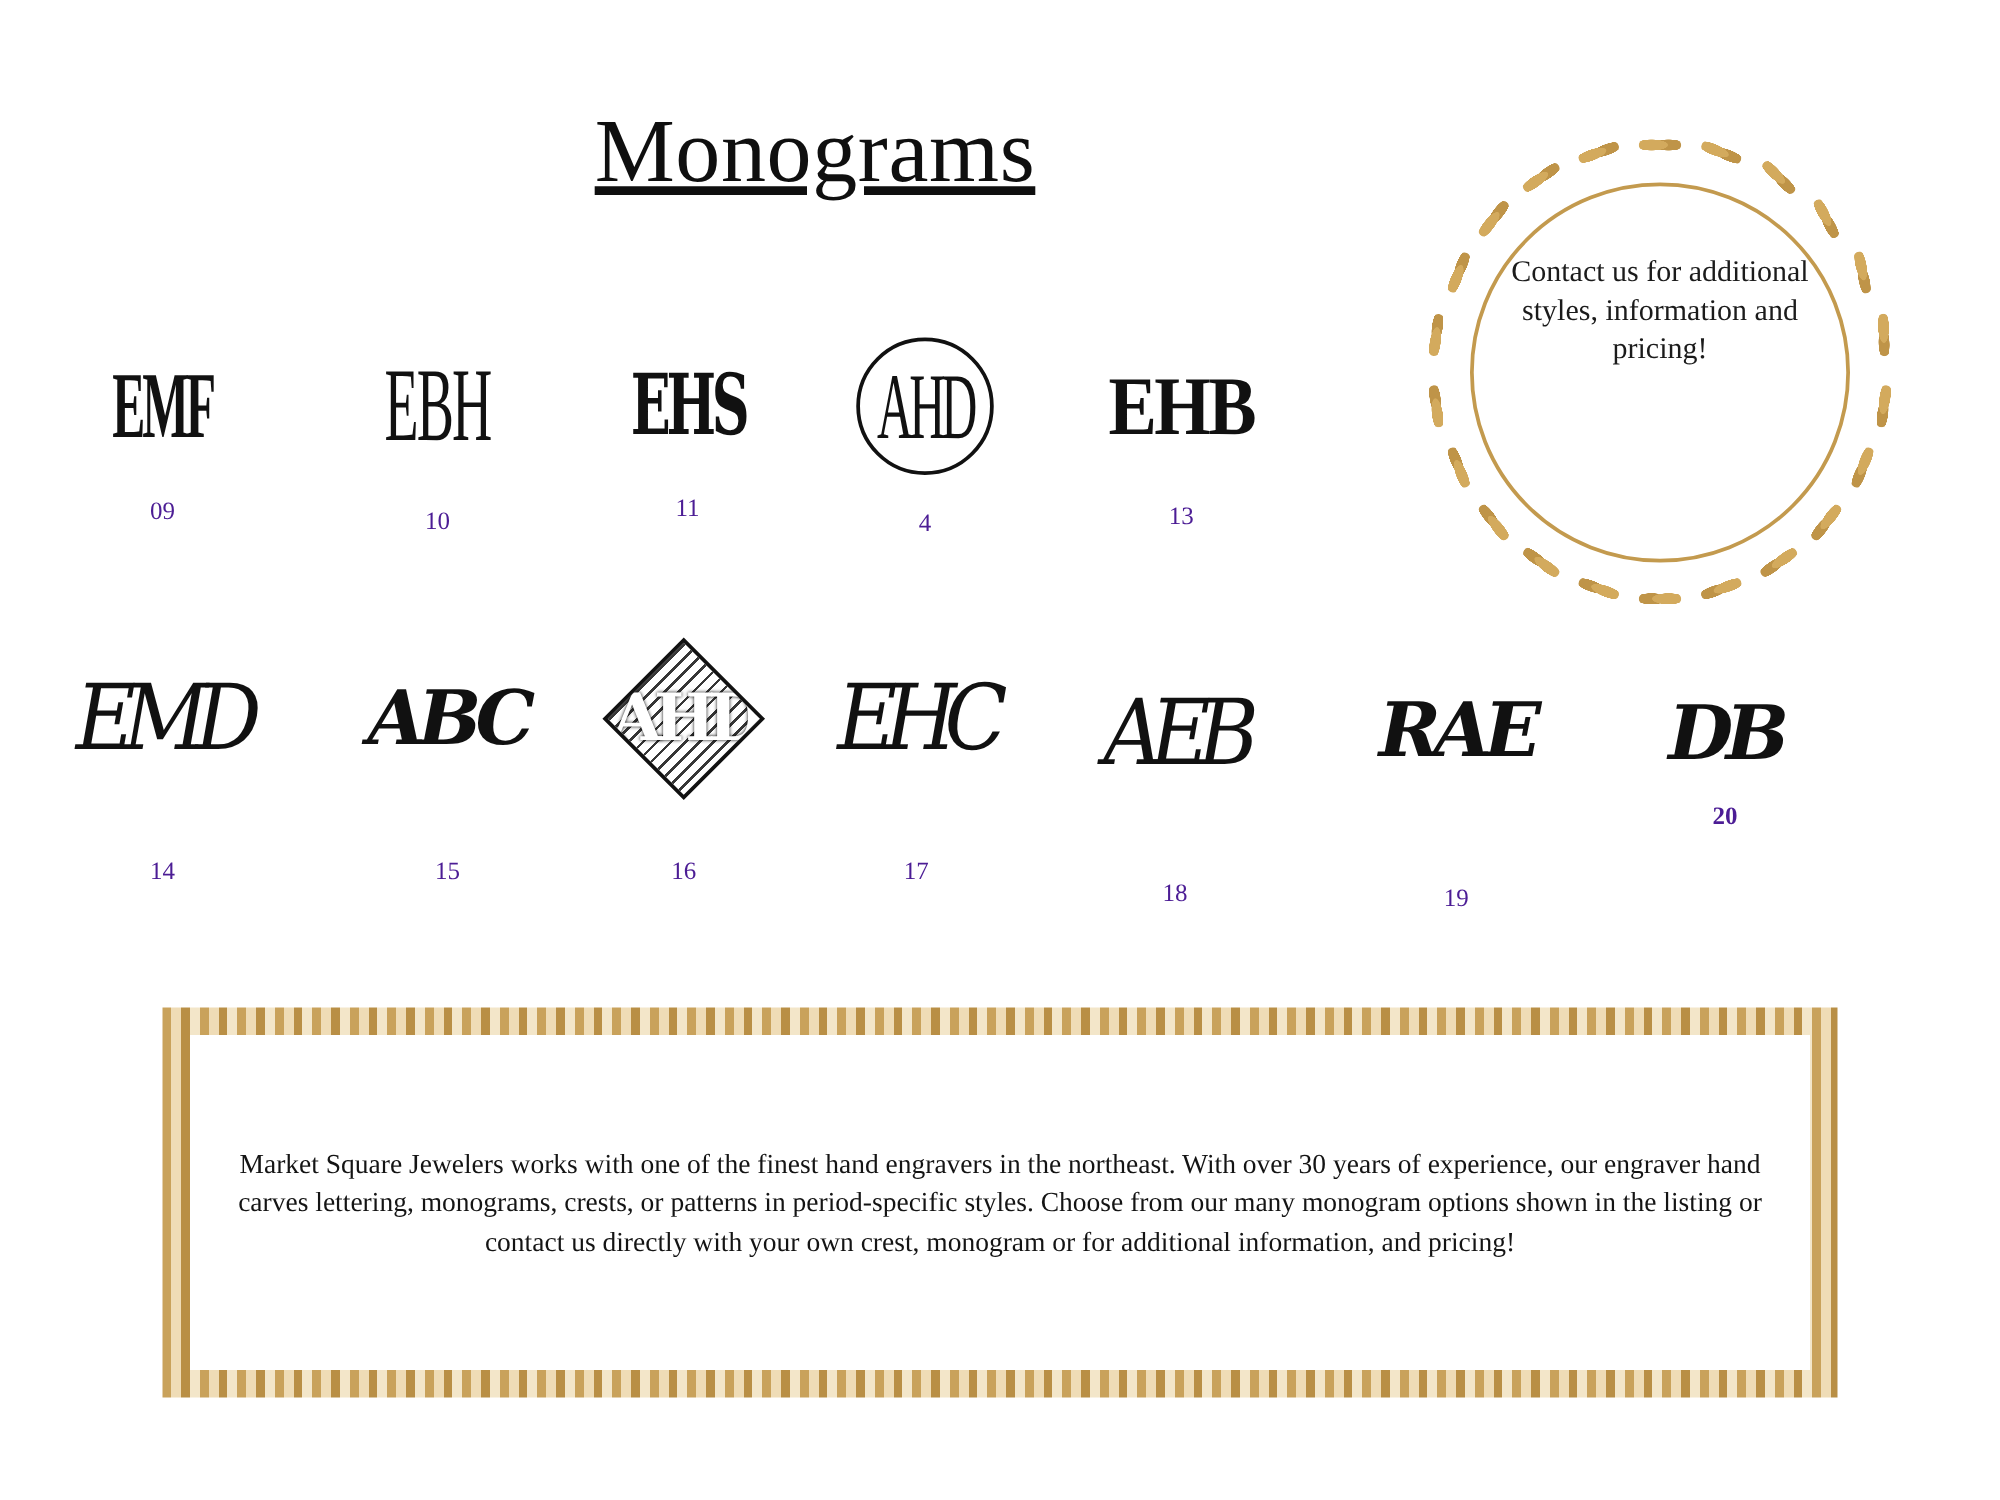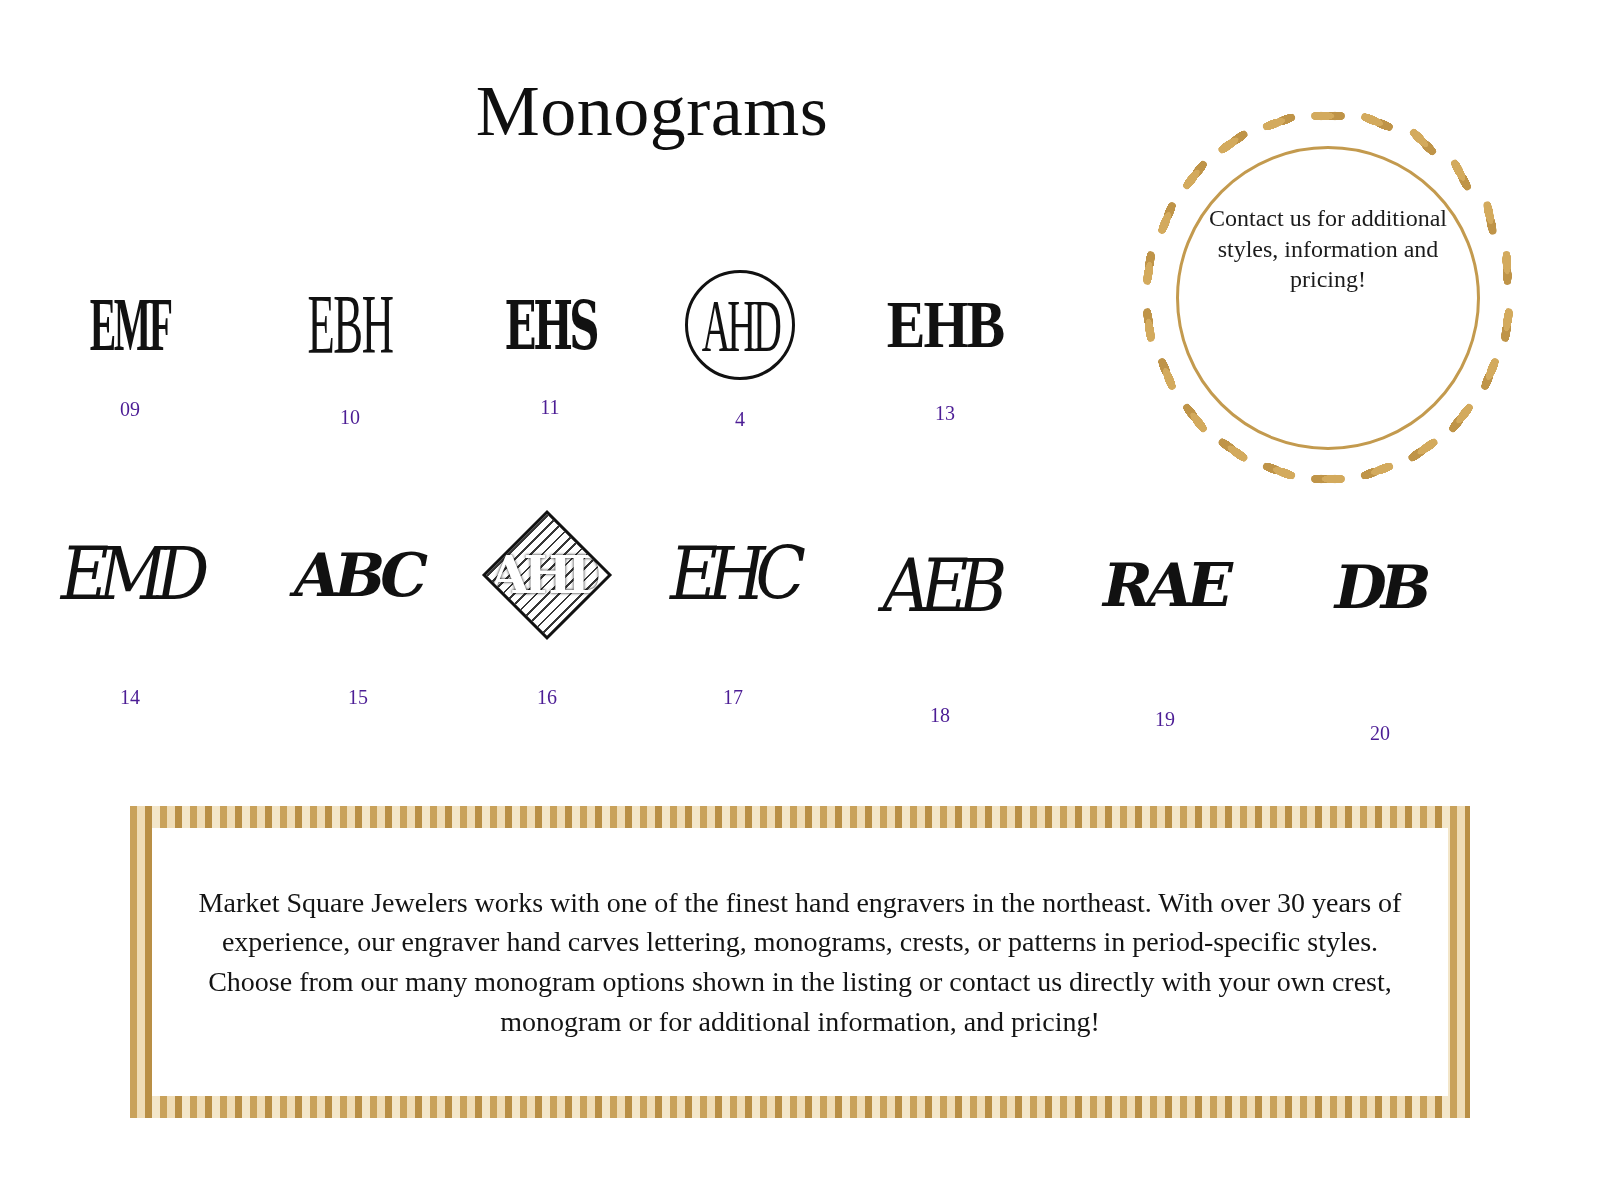--- a/index.html
+++ b/index.html
@@ -12,29 +12,30 @@
     background: #ffffff;
     font-family: "Liberation Serif", serif;
     color: #1a1a1a;
     position: relative;
     overflow: hidden;
   }
 
   
   #page-title {
     position: absolute;
-    top: 70px;
+    top: 80px;
     left: 0;
     width: 1304px;
     text-align: center;
     font-family: "Liberation Serif", serif;
     font-size: 72px;
     font-weight: 400;
     letter-spacing: 0.5px;
     color: #0f0f0f;
+    text-decoration: underline;
   }
 
   
   .mono-row {
     position: absolute;
     left: 0;
     width: 1600px;
     height: 200px;
   }
   #row-1 { top: 270px; }
@@ -216,21 +217,21 @@
     top: 22px;
     right: 22px;
     bottom: 22px;
     background: #ffffff;
     display: flex;
     align-items: center;
     justify-content: center;
   }
   #info-text {
     font-family: "Liberation Serif", serif;
-    font-size: 28px;
+    font-size: 22px;
     line-height: 1.42;
     text-align: center;
     color: #141414;
     padding: 0 26px;
   }
 </style>
 </head>
 <body>
 
 <div id="page-title">Monograms</div>
@@ -319,21 +320,21 @@
     <div class="mono-art">
       <span class="style-script-open">RAE</span>
     </div>
     <div class="mono-num" style="margin-top:68px;">19</div>
   </div>
 
   <div class="mono-cell" style="left:1295px; top:12px;">
     <div class="mono-art">
       <span class="style-script-open">DB</span>
     </div>
-    <div class="mono-num" style="margin-top:80px;">20</div>
+    <div class="mono-num" style="font-weight:bold;">20</div>
   </div>
 
 </div>
 
 <div id="contact-badge">
   <div class="ring-outer">
     <div class="flourish" style="left:50.0%;  top:2.0%;  transform:rotate(0deg);"></div>
     <div class="flourish" style="left:63.0%;  top:3.7%;  transform:rotate(22deg);"></div>
     <div class="flourish" style="left:75.0%;  top:9.0%;  transform:rotate(45deg);"></div>
     <div class="flourish" style="left:85.0%;  top:17.5%; transform:rotate(62deg);"></div>

